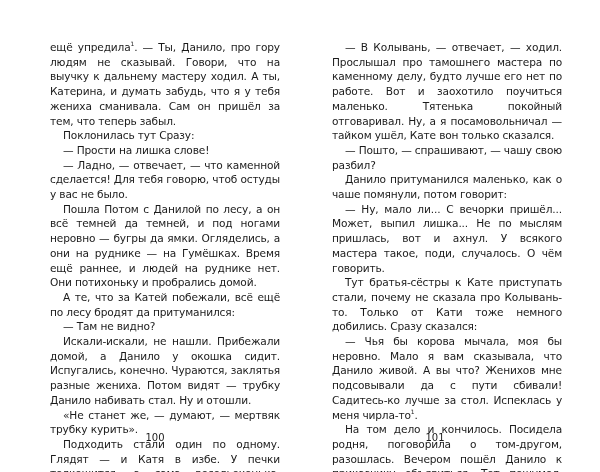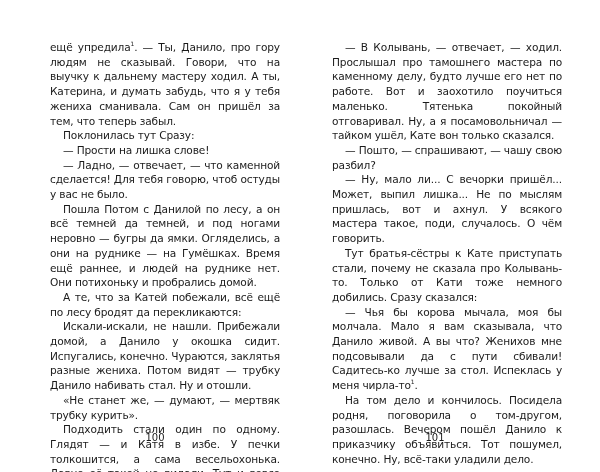--- a/index.html
+++ b/index.html
@@ -23,34 +23,36 @@
 <body>
 
 <div class="spread">
   <div class="page left">
     <div class="text" id="left-text">
         <p class="noindent"><span>ещё упредила</span><sup>1</sup><span>. — Ты, Данило, про гору людям не сказывай. Говори, что на выучку к дальнему мастеру ходил. А ты, Катерина, и думать забудь, что я у тебя жениха сманивала. Сам он пришёл за тем, что теперь забыл.</span></p>
         <p><span>Поклонилась тут Сразу:</span></p>
         <p><span>— Прости на лишка слове!</span></p>
         <p><span>— Ладно, — отвечает, — что каменной сделается! Для тебя говорю, чтоб остуды у вас не было.</span></p>
         <p><span>Пошла Потом с Данилой по лесу, а он всё темней да темней, и под ногами неровно — бугры да ямки. Огляделись, а они на руднике — на Гумёшках. Время ещё раннее, и людей на руднике нет. Они потихоньку и пробрались домой.</span></p>
-        <p><span>А те, что за Катей побежали, всё ещё по лесу бродят да перекликаются:</span></p>
+        <p><span>А те, что за Катей побежали, всё ещё по лесу бродят да притуманился:</span></p>
+        <p><span>— Там не видно?</span></p>
         <p><span>Искали-искали, не нашли. Прибежали домой, а Данило у окошка сидит. Испугались, конечно. Чураются, заклятья разные жениха. Потом видят — трубку Данило набивать стал. Ну и отошли.</span></p>
         <p><span>«Не станет же, — думают, — мертвяк трубку курить».</span></p>
         <p><span>Подходить стали один по одному. Глядят — и Катя в избе. У печки толкошится, а сама весельохонька. Давно её такой не видали. Тут и вовсе осмелели, в избу вошли, спрашивать стали:</span></p>
       </div>
 
   </div>
   <div class="pagenum left">100</div>
 
   <div class="page right">
     <div class="text" id="right-text">
         <p><span>— В Колывань, — отвечает, — ходил. Прослышал про тамошнего мастера по каменному делу, будто лучше его нет по работе. Вот и заохотило поучиться маленько. Тятенька покойный отговаривал. Ну, а я посамовольничал — тайком ушёл, Кате вон только сказался.</span></p>
         <p><span>— Пошто, — спрашивают, — чашу свою разбил?</span></p>
+        <p><span>Данило притуманился маленько, как о чаше помянули, потом говорит:</span></p>
         <p><span>— Ну, мало ли... С вечорки пришёл... Может, выпил лишка... Не по мыслям пришлась, вот и ахнул. У всякого мастера такое, поди, случалось. О чём говорить.</span></p>
         <p><span>Тут братья-сёстры к Кате приступать стали, почему не сказала про Колывань-то. Только от Кати тоже немного добились. Сразу сказался:</span></p>
-        <p><span>— Чья бы корова мычала, моя бы молчала. Мало я вам сказывала, что Данило живой. А вы что? Женихов мне подсовывали да с пути сбивали! Садитесь-ко лучше за стол. Испеклась у меня чирла-то</span><sup>1</sup><span>.</span></p>
+        <p><span>— Чья бы корова мычала, моя бы неровно. Мало я вам сказывала, что Данило живой. А вы что? Женихов мне подсовывали да с пути сбивали! Садитесь-ко лучше за стол. Испеклась у меня чирла-то</span><sup>1</sup><span>.</span></p>
         <p><span>На том дело и кончилось. Посидела родня, поговорила о том-другом, разошлась. Вечером пошёл Данило к приказчику объявиться. Тот пошумел, конечно. Ну, всё-таки уладили дело.</span></p>
       </div>
 
   </div>
   <div class="pagenum right">101</div>
 </div>
 
 </body></html>

